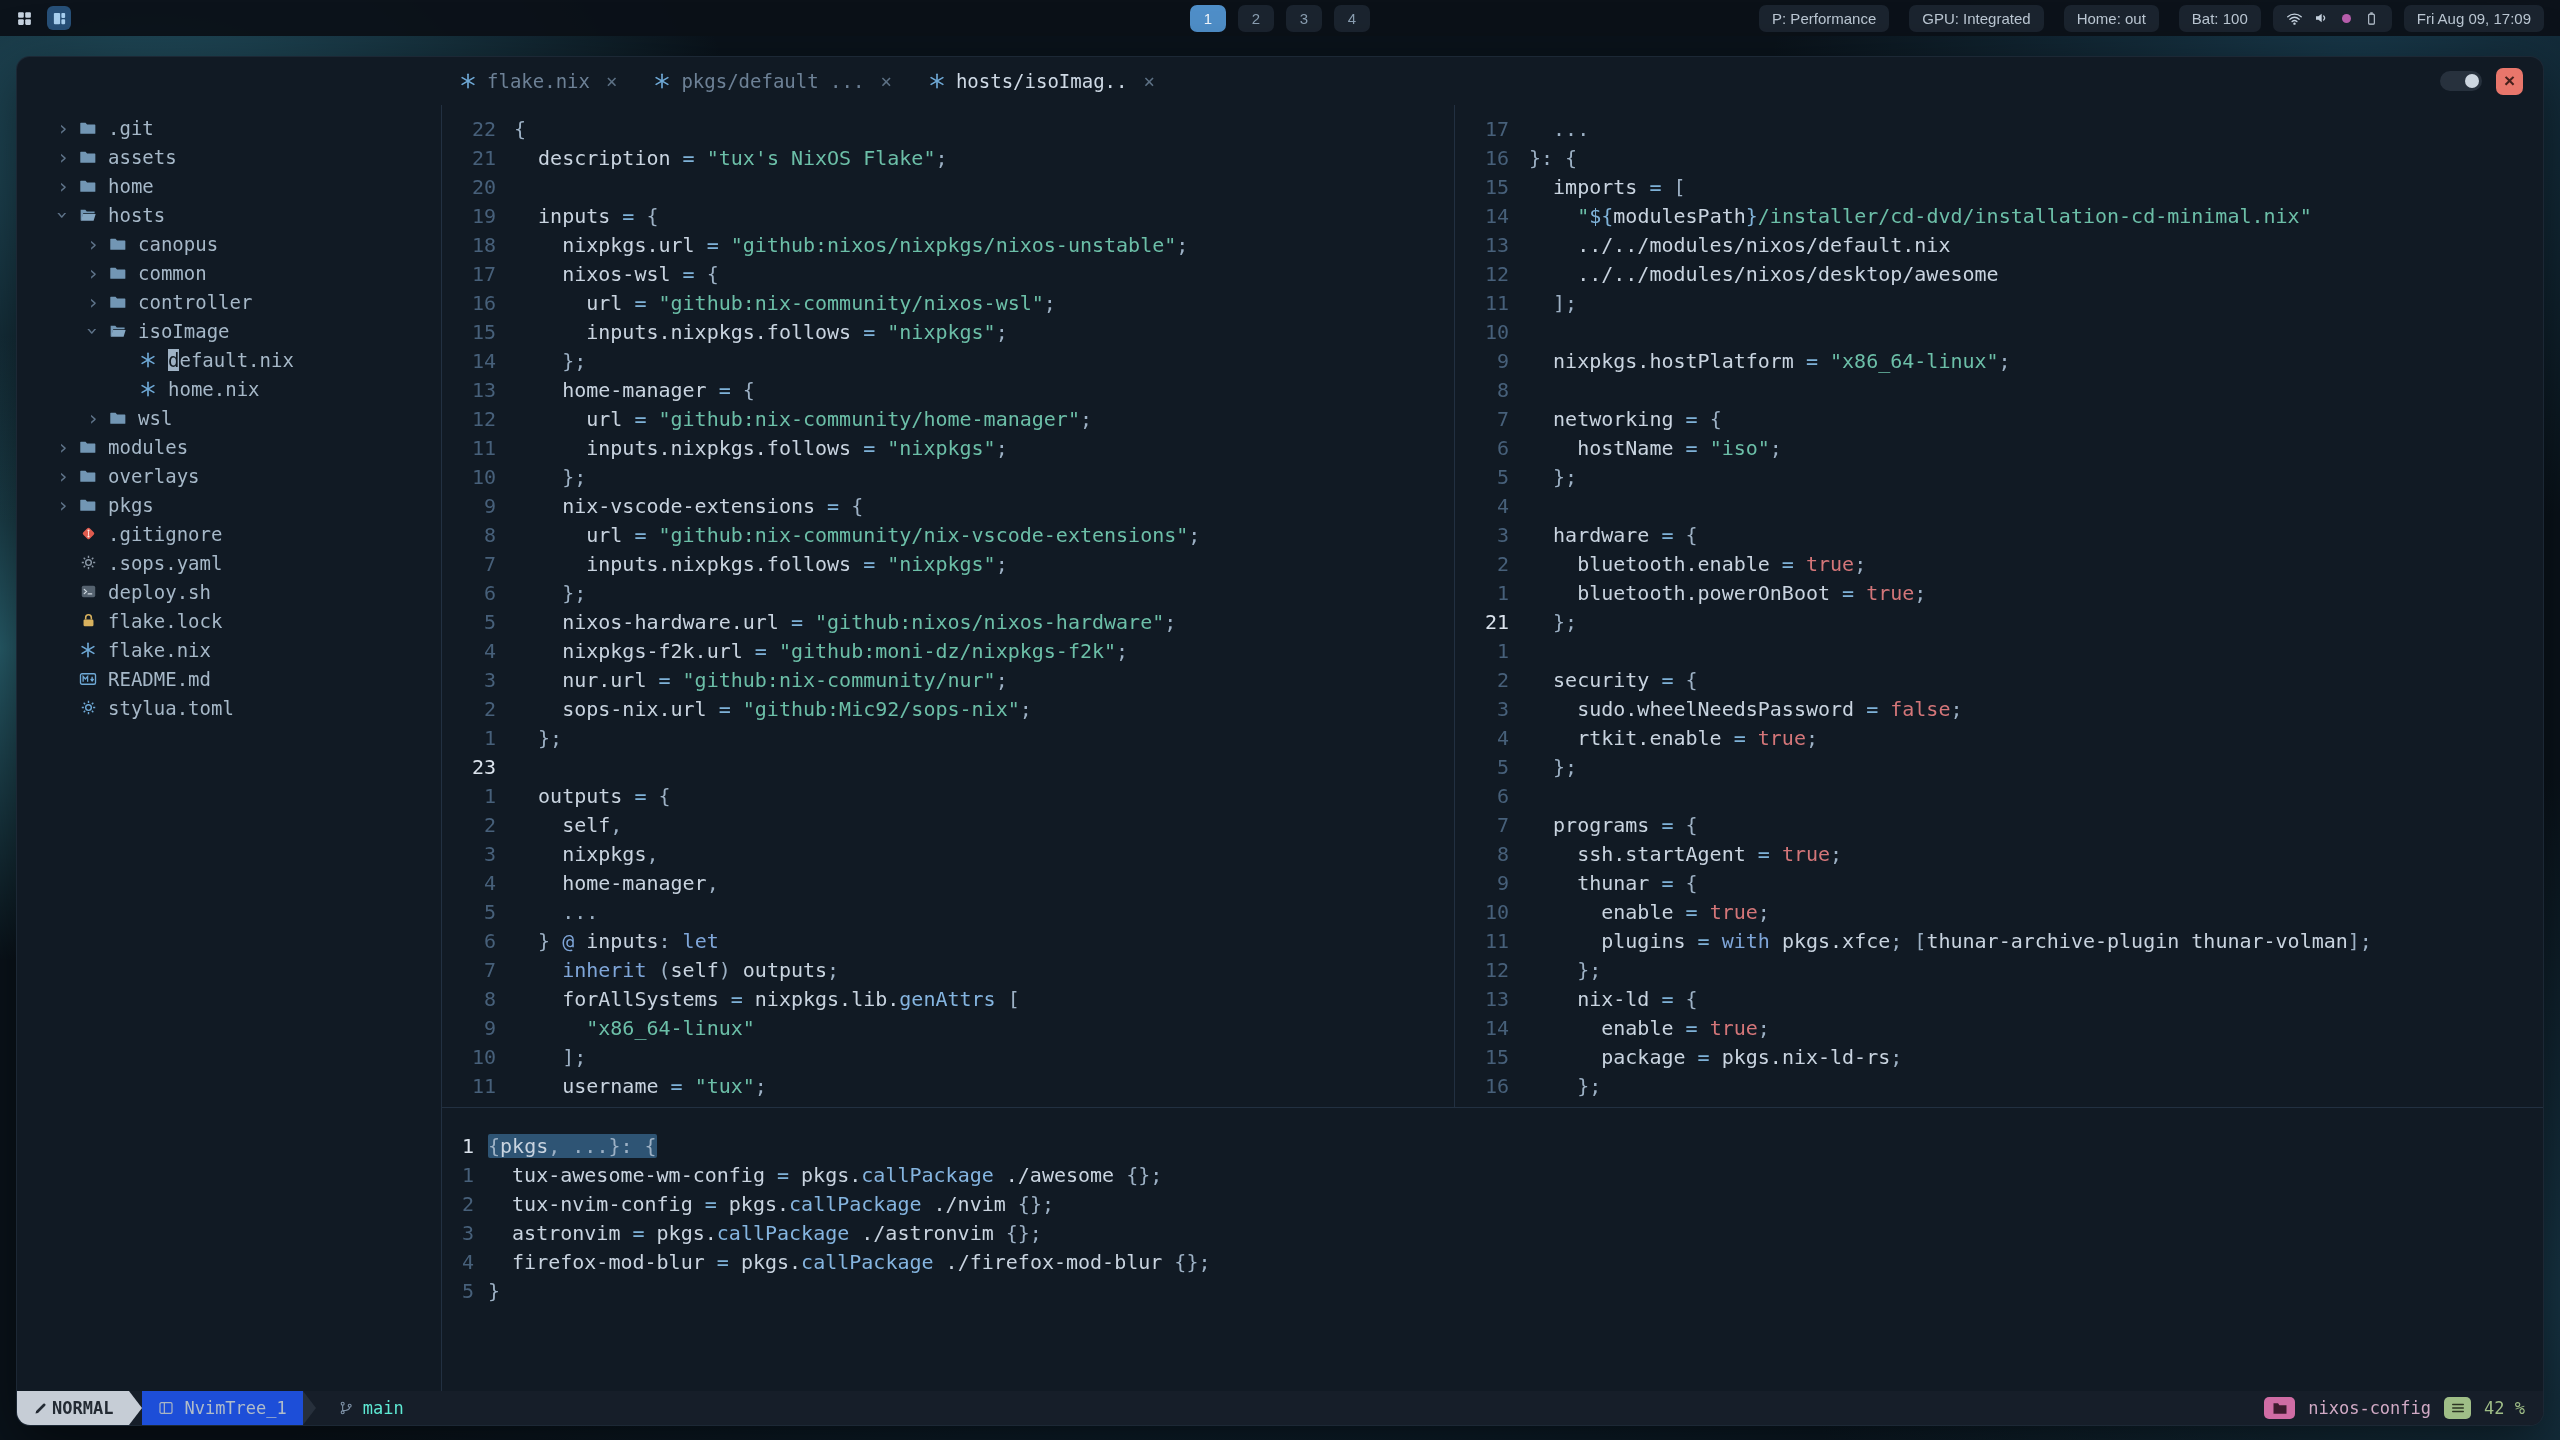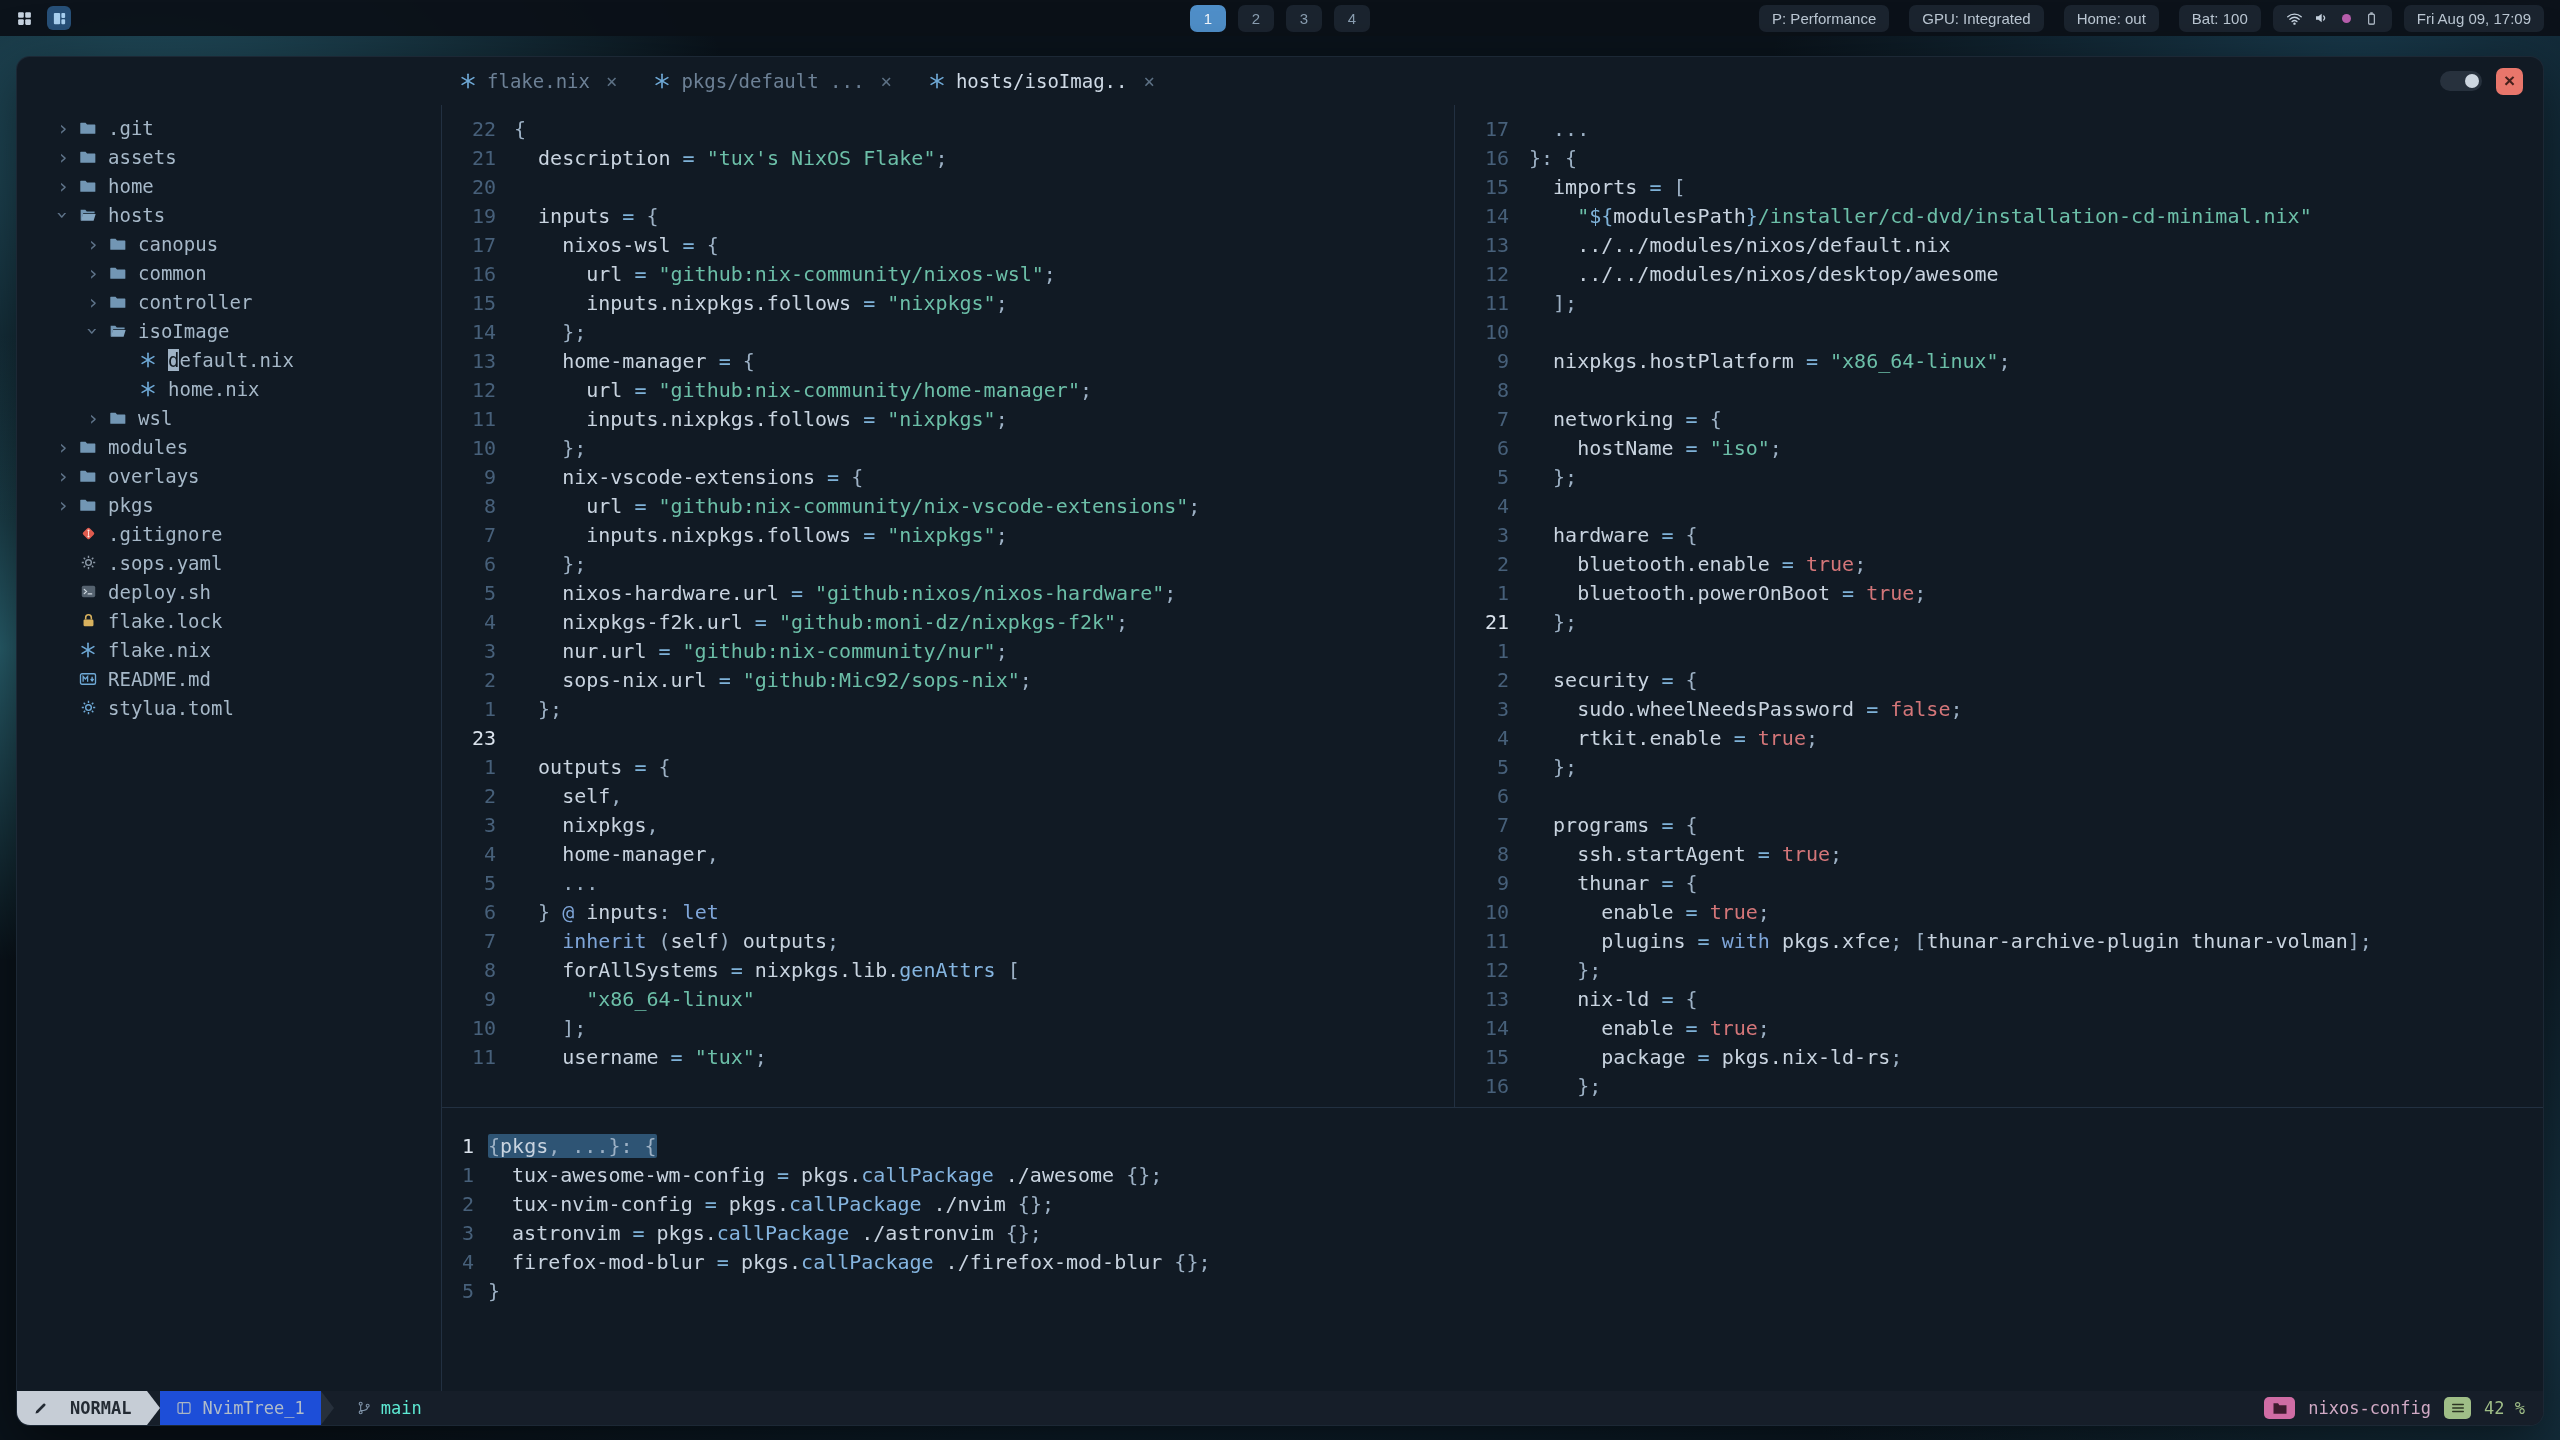--- a/index.html
+++ b/index.html
@@ -74,21 +74,21 @@
   .bottom-pane .ln { width:46px; padding-right:14px; }
   .ln.cur { color:#dae2ec; }
   .code { white-space:pre; }
   .t-p { color:#9db1c5; } .t-i { color:#c9d4e0; } .t-o { color:#7fb2d8; }
   .t-s { color:var(--string-teal); } .t-b { color:var(--bool-red); }
   .t-k { color:var(--keyword-blue); } .t-f { color:#85b5e0; }
   .hl { background:#2e5474; border-radius:2px; }
   
   .statusline { height:34px; flex:none; display:flex; align-items:stretch; background:#161e29;
     font-family:"DejaVu Sans Mono", monospace; font-size:17px; }
-  .seg-mode { background:#c6cdd6; color:#232a33; display:flex; align-items:center; gap:22px;
+  .seg-mode { background:#c6cdd6; color:#232a33; display:flex; align-items:center; gap:4px;
     padding:0 16px; font-weight:bold; }
   .arrow { width:0; height:0; border-top:17px solid transparent; border-bottom:17px solid transparent; }
   .a1 { border-left:13px solid #c6cdd6; }
   .seg-buf { background:#1d4ed8; color:#b0bcc9; display:flex; align-items:center; gap:10px; padding:0 16px; }
   .a2 { border-left:13px solid #27303c; }
   .seg-branch { display:flex; align-items:center; gap:9px; color:#5eead4; padding-left:22px; }
   .sl-right { margin-left:auto; display:flex; align-items:center; gap:13px; padding-right:18px; }
   .chip { border-radius:5px; display:flex; align-items:center; justify-content:center; }
   .chip-folder { width:31px; height:22px; background:var(--magenta); }
   .proj { color:#d0a9c4; }
@@ -327,20 +327,24 @@
             </div>
             <div class="cline">
               <span class="ln">20</span>
               <span class="code"></span>
             </div>
             <div class="cline">
               <span class="ln">19</span>
               <span class="code"><span class="t-i">  inputs</span><span class="t-o"> = </span><span class="t-p">{</span></span>
             </div>
             <div class="cline">
+              <span class="ln">18</span>
+              <span class="code"><span class="t-i">    nixpkgs.url</span><span class="t-o"> = </span><span class="t-s">"github:nixos/nixpkgs/nixos-unstable"</span><span class="t-p">;</span></span>
+            </div>
+            <div class="cline">
               <span class="ln">17</span>
               <span class="code"><span class="t-i">    nixos-wsl</span><span class="t-o"> = </span><span class="t-p">{</span></span>
             </div>
             <div class="cline">
               <span class="ln">16</span>
               <span class="code"><span class="t-i">      url</span><span class="t-o"> = </span><span class="t-s">"github:nix-community/nixos-wsl"</span><span class="t-p">;</span></span>
             </div>
             <div class="cline">
               <span class="ln">15</span>
               <span class="code"><span class="t-i">      inputs.nixpkgs.follows</span><span class="t-o"> = </span><span class="t-s">"nixpkgs"</span><span class="t-p">;</span></span>

